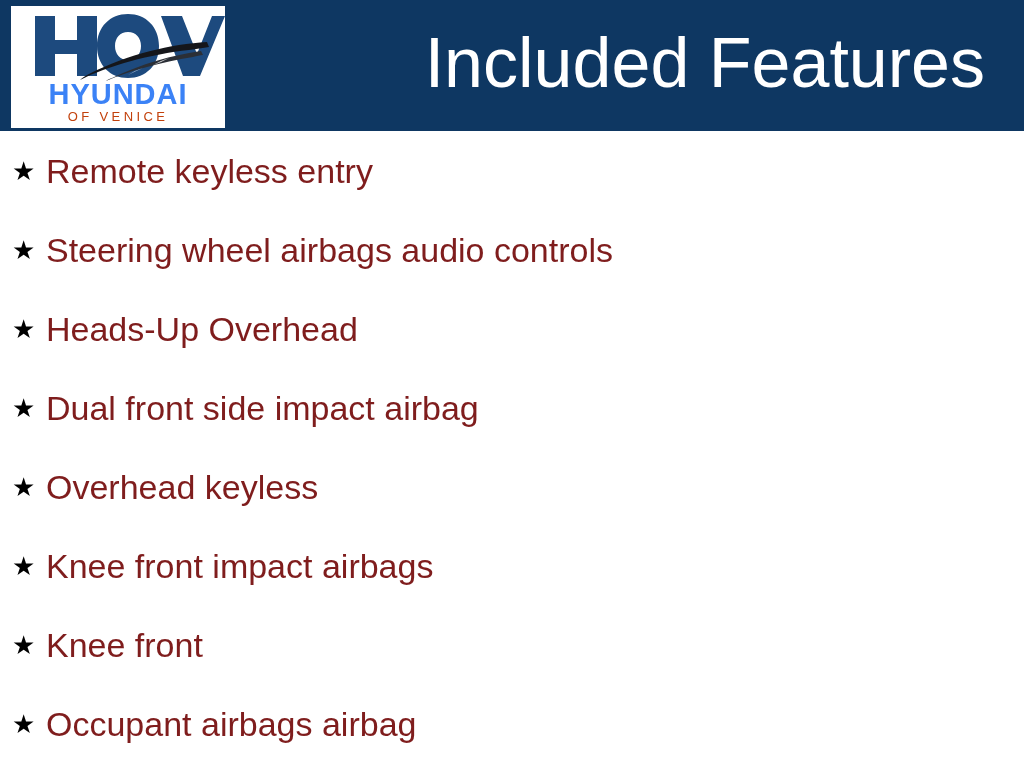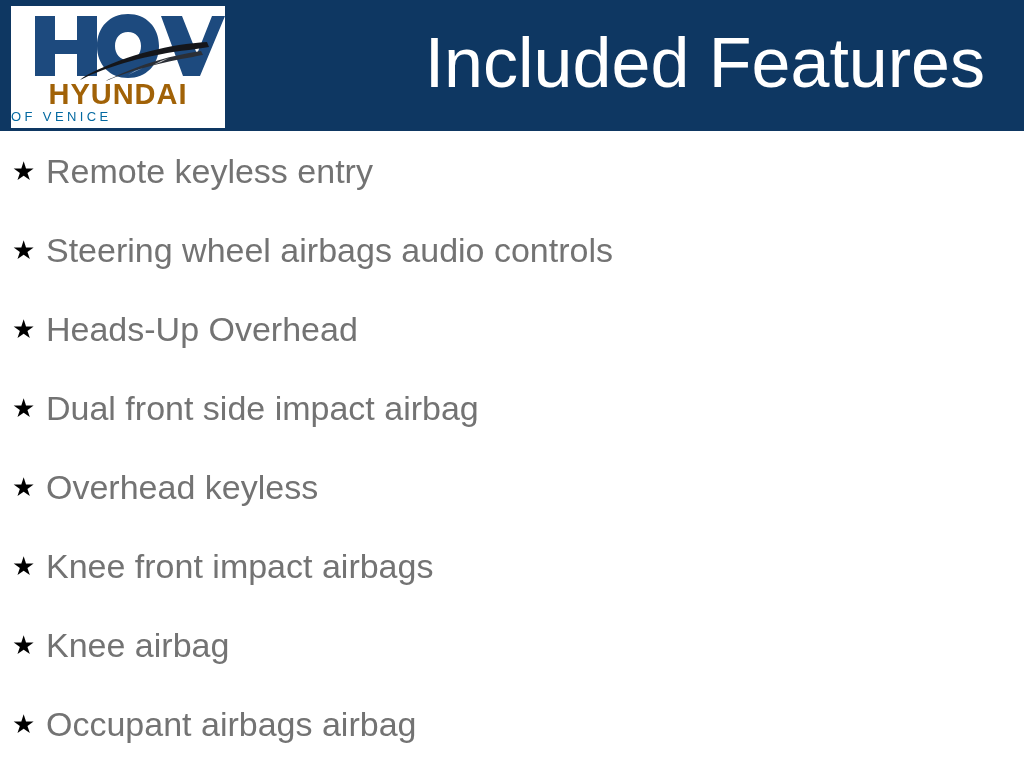--- a/index.html
+++ b/index.html
@@ -53,34 +53,34 @@
     position: absolute;
     left: 0;
     top: 74px;
     width: 214px;
     text-align: center;
     font-family: "Liberation Sans", sans-serif;
     font-weight: bold;
     font-size: 29px;
     line-height: 29px;
     letter-spacing: 1px;
-    color: #a16207;
+    color: #3b82f6;
   }
   #logo-venice {
     position: absolute;
     left: 0;
     top: 104px;
     width: 214px;
-    text-align: left;
+    text-align: center;
     font-family: "Liberation Sans", sans-serif;
     font-weight: normal;
     font-size: 13px;
     line-height: 13px;
     letter-spacing: 3.4px;
-    color: #0369a1;
+    color: #c2410c;
   }
 
   
   #title {
     position: absolute;
     right: 39px;
     top: 28px;
     font-family: "Liberation Sans", sans-serif;
     font-weight: normal;
     font-size: 70px;
@@ -114,21 +114,21 @@
     font-size: 26px;
     line-height: 44px;
     color: #000000;
     flex: 0 0 34px;
   }
   .feature-label {
     font-family: "Liberation Sans", sans-serif;
     font-weight: normal;
     font-size: 34px;
     line-height: 44px;
-    color: #737373;
+    color: #7f1d1d;
   }
 </style>
 </head>
 <body>
 
 <div id="slide">
 
   <div id="header"></div>
 
   <div id="logo-box">
@@ -187,21 +187,21 @@
       <span class="feature-label">Overhead keyless</span>
     </li>
 
     <li class="feature-item" style="top:413px;">
       <span class="star-bullet">★</span>
       <span class="feature-label">Knee front impact airbags</span>
     </li>
 
     <li class="feature-item" style="top:492px;">
       <span class="star-bullet">★</span>
-      <span class="feature-label">Knee airbag</span>
+      <span class="feature-label">Knee front</span>
     </li>
 
     <li class="feature-item" style="top:571px;">
       <span class="star-bullet">★</span>
       <span class="feature-label">Occupant airbags airbag</span>
     </li>
 
   </ul>
 
 </div>

